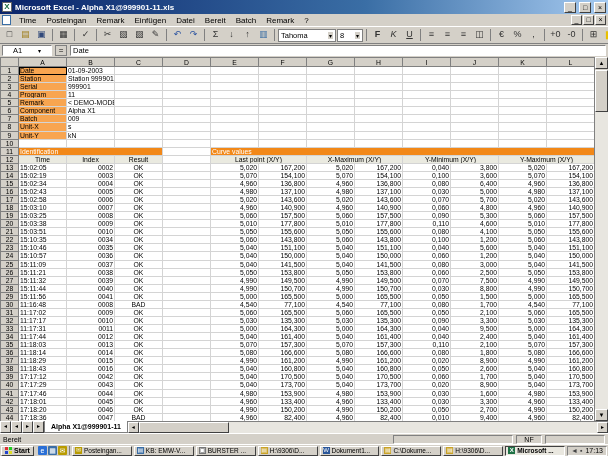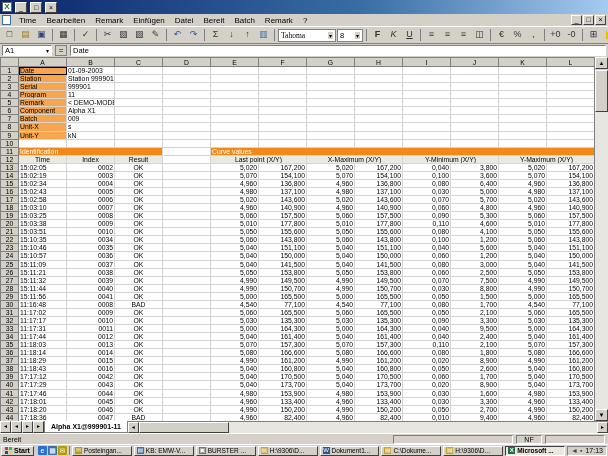--- a/index.html
+++ b/index.html
@@ -26,35 +26,35 @@
     border-color:#fff #404040 #404040 #fff;font-size:7px;line-height:8px;text-align:center;}
 
   
   .toolbar{height:17px;flex:none;display:flex;align-items:center;gap:1px;padding:1px 2px;
     border-bottom:1px solid #808080;}
   .tb-icon{width:15px;height:14px;flex:none;font-size:9px;line-height:13px;text-align:center;color:#333;}
   .tb-sep{width:1px;height:12px;flex:none;background:#808080;margin:0 2px;}
   .combo{height:13px;flex:none;background:#fff;border:1px solid #808080;font-size:7.5px;
     display:flex;align-items:center;justify-content:space-between;padding:0 2px;white-space:nowrap;}
   .combo .dd{color:#000;font-size:6px;background:#d4d0c8;margin-left:2px;padding:0 1px;}
-  [data-name="font-name-combo"]{width:58px;font-family:Liberation Serif, serif;}
+  [data-name="font-name-combo"]{width:58px;}
   [data-name="font-size-combo"]{width:26px;}
   [data-name="bold-icon"]{font-weight:bold;font-size:9px;}
   [data-name="italic-icon"]{font-style:italic;font-size:9px;}
   [data-name="underline-icon"]{text-decoration:underline;font-size:9px;}
   [data-name="fill-color-icon"]{color:#e8c000;}
   [data-name="undo-icon"],[data-name="redo-icon"]{color:#2a52a0;}
   [data-name="open-icon"]{color:#a08020;}
   [data-name="save-icon"]{color:#31497a;}
   [data-name="chart-wizard-icon"]{color:#3a6ea5;}
 
   
   .formulabar{height:13px;flex:none;display:flex;align-items:center;gap:3px;padding:1px 2px;}
   .namebox{width:50px;height:11px;background:#fff;border:1px solid;border-color:#808080 #fff #fff #808080;
-    font-size:7.5px;display:flex;align-items:center;justify-content:space-between;padding:0 2px;}
+    font-size:7.5px;display:flex;align-items:center;justify-content:space-between;padding:0 10px;}
   .namebox .dd{font-size:6px;}
   .fx-btn{width:12px;height:11px;background:#d4d0c8;border:1px solid #808080;
     font-size:8px;line-height:10px;text-align:center;}
   .f-content{flex:1;height:11px;background:#fff;border:1px solid;border-color:#808080 #fff #fff #808080;
     font-size:7.5px;padding:0 2px;line-height:10px;}
 
   
   .sheet-area{height:364px;flex:none;position:relative;background:#fff;overflow:hidden;}
   table.grid{border-collapse:collapse;table-layout:fixed;width:594px;}
   .grid th,.grid td{border:1px solid #d4d4d4;overflow:hidden;white-space:nowrap;
@@ -118,30 +118,31 @@
     border:1px solid;border-color:#808080 #fff #fff #808080;padding:0 3px;font-size:7px;}
   .tray-icon{font-size:7px;color:#444;}
 </style>
 </head>
 <body>
 
 <div class="screen" data-name="excel-window">
 
   <div class="titlebar" data-name="title-bar">
     <span class="app-icon" data-name="excel-app-icon">X</span>
+    <span class="title-text" data-name="window-title">Microsoft Excel - Alpha X1@999901-11.xls</span>
     <span class="win-btn" data-name="minimize-button">_</span>
     <span class="win-btn" data-name="maximize-button">□</span>
     <span class="win-btn" data-name="close-button">×</span>
   </div>
 
   <div class="menubar" data-name="menu-bar">
     <span class="doc-icon" data-name="workbook-icon"></span>
     <span id="menu-items" style="display:flex;">
         <span class="menu-item" data-name="menu-datei">Time</span>
-        <span class="menu-item" data-name="menu-bearbeiten">Bearbeiten</span>
+        <span class="menu-item" data-name="menu-bearbeiten">Posteingan</span>
         <span class="menu-item" data-name="menu-ansicht">Remark</span>
         <span class="menu-item" data-name="menu-einfügen">Einfügen</span>
         <span class="menu-item" data-name="menu-format">Datei</span>
         <span class="menu-item" data-name="menu-extras">Bereit</span>
         <span class="menu-item" data-name="menu-daten">Batch</span>
         <span class="menu-item" data-name="menu-fenster">Remark</span>
         <span class="menu-item" data-name="menu-?">?</span>
       </span>
     <span class="mdi-btns" data-name="workbook-window-controls">
       <span class="mdi-btn" data-name="workbook-minimize-button">_</span>

